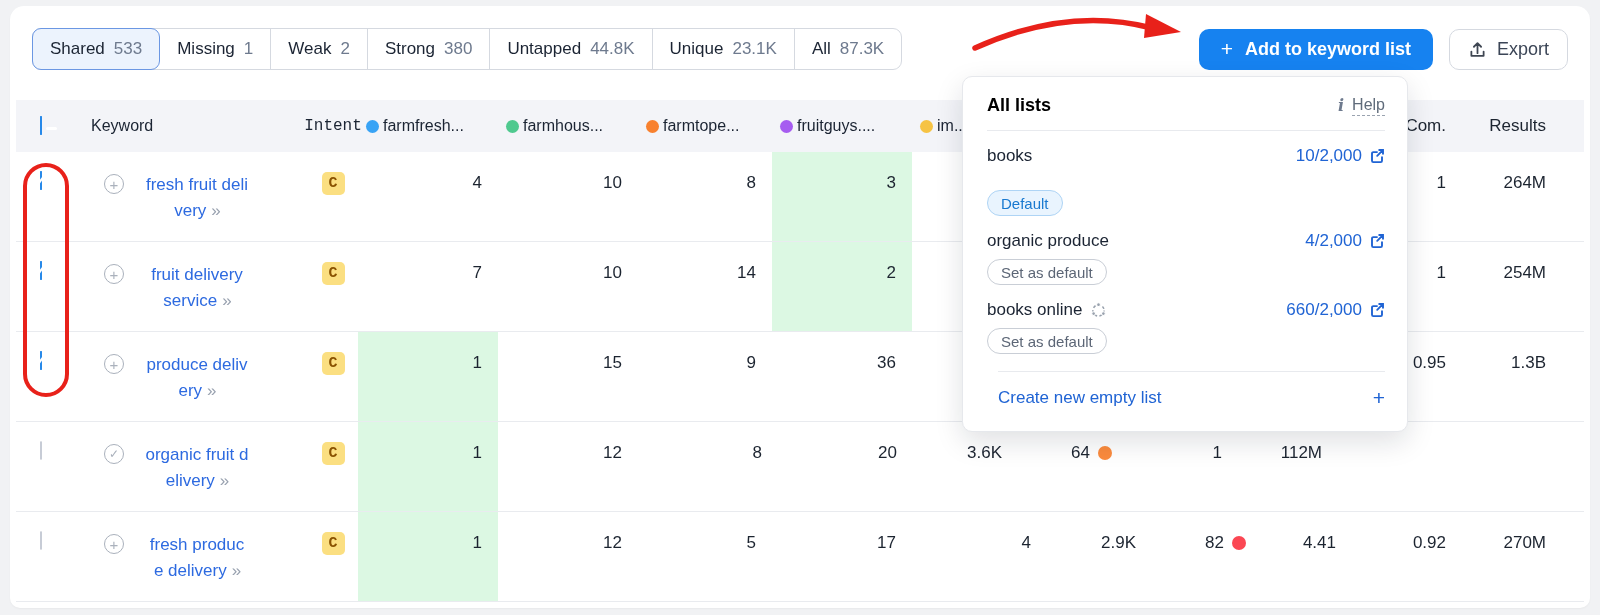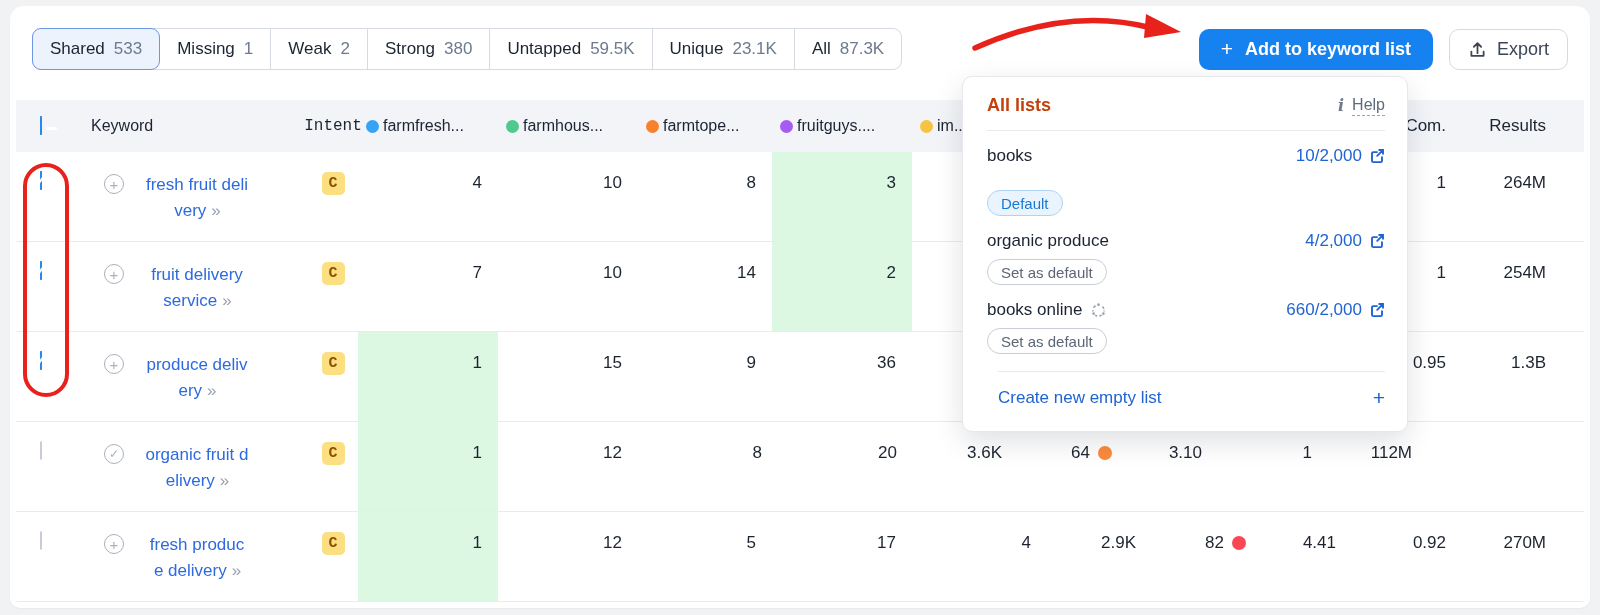--- a/index.html
+++ b/index.html
@@ -48,21 +48,21 @@
 
   .kw-icon { width:20px; height:20px; border:1.5px solid #aab1bc; border-radius:50%; color:#aab1bc; display:flex; align-items:center; justify-content:center; flex:none; margin:2px 7px 0 13px; font-size:15px; line-height:1; }
   .kw-block { width:132px; text-align:center; }
   .kw-text { white-space:pre-line; font-size:17px; line-height:26px; color:#2d6ae0; cursor:pointer; }
   .kw-chev { color:#98a1af; font-size:17px; margin-left:5px; letter-spacing:-1px; }
   .intent-badge { width:23px; height:23px; background:#fbdf81; color:#8a5200; border-radius:5px; font-size:15px; font-weight:700; display:flex; align-items:center; justify-content:center; }
 
   
   .dropdown { position:absolute; left:962px; top:76px; width:446px; height:356px; background:#fff; border:1px solid #e6e8ec; border-radius:10px; box-shadow:0 10px 28px rgba(15,25,40,.13); z-index:5; padding:18px 22px 0 24px; }
   .dd-head { display:flex; align-items:center; justify-content:space-between; padding-bottom:14px; border-bottom:1px solid #e8eaee; }
-  .dd-title { font-size:18px; font-weight:700; color:#c2410c; }
+  .dd-title { font-size:18px; font-weight:700; color:#000000; }
   .dd-help { display:flex; align-items:center; gap:8px; cursor:pointer; }
   .info-i { font-family:"DejaVu Serif", serif; font-style:italic; font-weight:700; font-size:16px; color:#6e7a8e; }
   .help-text { font-size:16px; color:#5f6b7a; border-bottom:1px dashed #9aa3b0; padding-bottom:1px; }
   .dd-item { margin-top:15px; }
   .dd-line1 { display:flex; align-items:center; }
   .dd-name { font-size:17px; color:#1b2433; }
   .share-icon { margin-left:8px; display:inline-flex; }
   .dd-usage { margin-left:auto; display:flex; align-items:center; gap:7px; font-size:17px; color:#2064d4; cursor:pointer; }
   .badge { display:inline-flex; align-items:center; height:26px; padding:0 13px; border-radius:13px; font-size:15px; margin-top:8px; }
   .badge-status { background:#e9f4fe; border:1px solid #aed4f5; color:#1879d0;margin-top:24px; }
@@ -94,21 +94,21 @@
         <div class="tab">
             <span>Weak</span>
             <span class="count">2</span>
           </div>
         <div class="tab">
             <span>Strong</span>
             <span class="count">380</span>
           </div>
         <div class="tab">
             <span>Untapped</span>
-            <span class="count">59.5K</span>
+            <span class="count">44.8K</span>
           </div>
         <div class="tab">
             <span>Unique</span>
             <span class="count">23.1K</span>
           </div>
         <div class="tab">
             <span>All</span>
             <span class="count">87.3K</span>
           </div>
       </div>
@@ -248,21 +248,20 @@
           </div>
         <div class="c c-num c1 cell-green">1</div>
         <div class="c c-num c2">12</div>
         <div class="c c-num c4">8</div>
         <div class="c c-num c5">20</div>
         <div class="c c-num c-vol">3.6K</div>
         <div class="c c-num c-kd">
             <span>64</span>
             <span class="kd-dot" style="background: rgb(251, 139, 61);"></span>
           </div>
-        <div class="c c-num c-cpc">3.10</div>
         <div class="c c-num c-com">1</div>
         <div class="c c-num c-res">112M</div>
       </div>
 
       <div class="trow">
         <div class="c c-check"><span class="checkbox"></span></div>
         <div class="c c-keyword">
             <span class="kw-icon">+</span>
             <span class="kw-block"><span class="kw-text">fresh produc
 e delivery</span><span class="kw-chev">»</span></span>

